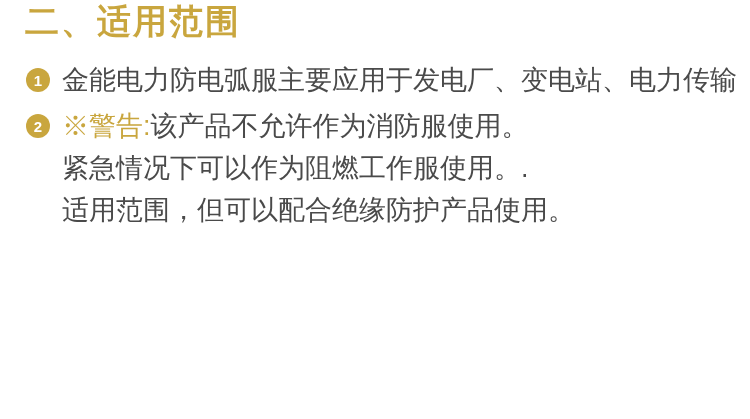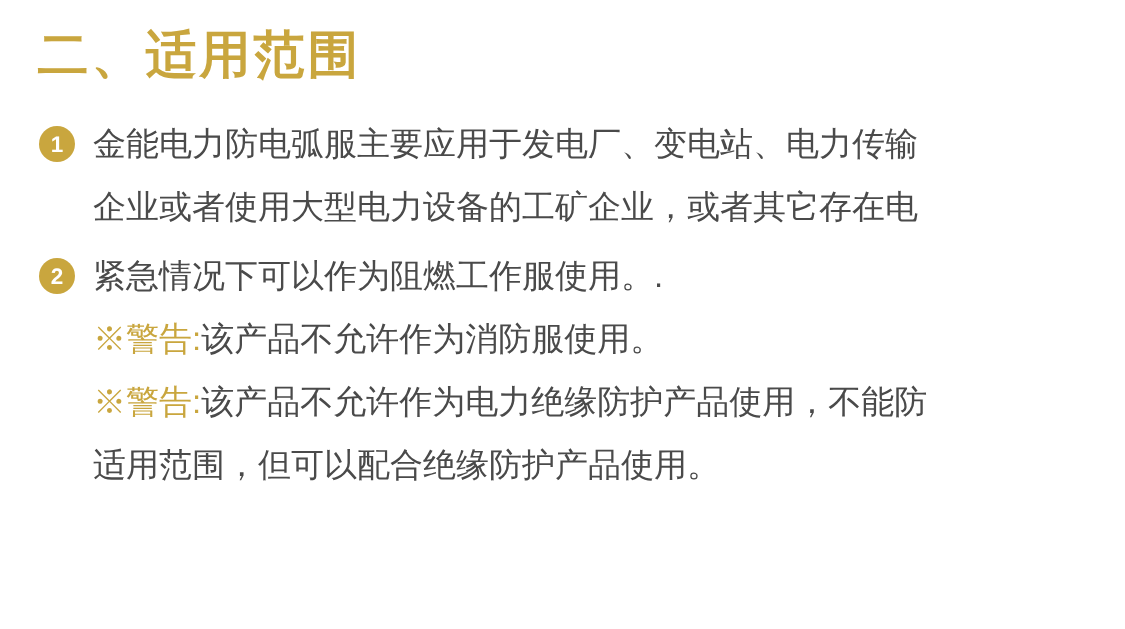--- a/index.html
+++ b/index.html
@@ -12,21 +12,21 @@
       background: #ffffff;
       overflow: hidden;
       font-family: "Liberation Sans", sans-serif;
     }
     .section {
       width: 750px;
       height: 419px;
       box-sizing: border-box;
     }
     .section-title {
-      margin: 17px 0 0 25px;
+      margin: 1px 0 0 25px;
       font-size: 34px;
       line-height: 40px;
       font-weight: 700;
       color: #c9a63e;
       letter-spacing: 2px;
       white-space: nowrap;
     }
     .content {
       margin: 18px 0 0 26px;
     }
@@ -46,21 +46,21 @@
       border-radius: 50%;
       background: #c9a63e;
       color: #ffffff;
       font-size: 15px;
       font-weight: 700;
       display: flex;
       align-items: center;
       justify-content: center;
     }
     .item-text {
-      font-size: 22px;
+      font-size: 27px;
       color: #4a4a4a;
       letter-spacing: 0;
     }
     .line {
       line-height: 42px;
       white-space: nowrap;
     }
     .warn-label {
       color: #c9a63e;
     }
@@ -71,35 +71,31 @@
 <div class="section">
 
   <h2 class="section-title">二、适用范围</h2>
 
   <div class="content">
 
     <div class="item">
       <span class="badge">1</span>
       <div class="item-text">
         <div class="line">金能电力防电弧服主要应用于发电厂、变电站、电力传输</div>
-        <div class="line">企业或者使用大型电力设备的工矿企业，或者其它存在电</div>
       </div>
     </div>
 
     <div class="item">
       <span class="badge">2</span>
       <div class="item-text">
-        <div class="line">紧急情况下可以作为阻燃工作服使用。.</div>
-
         <div class="line">
           <span class="warn-label">※警告:</span><span>该产品不允许作为消防服使用。</span>
         </div>
 
-        <div class="line">
-          <span class="warn-label">※警告:</span><span>该产品不允许作为电力绝缘防护产品使用，不能防</span>
-        </div>
+        <div class="line">紧急情况下可以作为阻燃工作服使用。.</div>
+
 
         <div class="line">适用范围，但可以配合绝缘防护产品使用。</div>
       </div>
     </div>
 
   </div>
 </div>
 
 </body></html>

